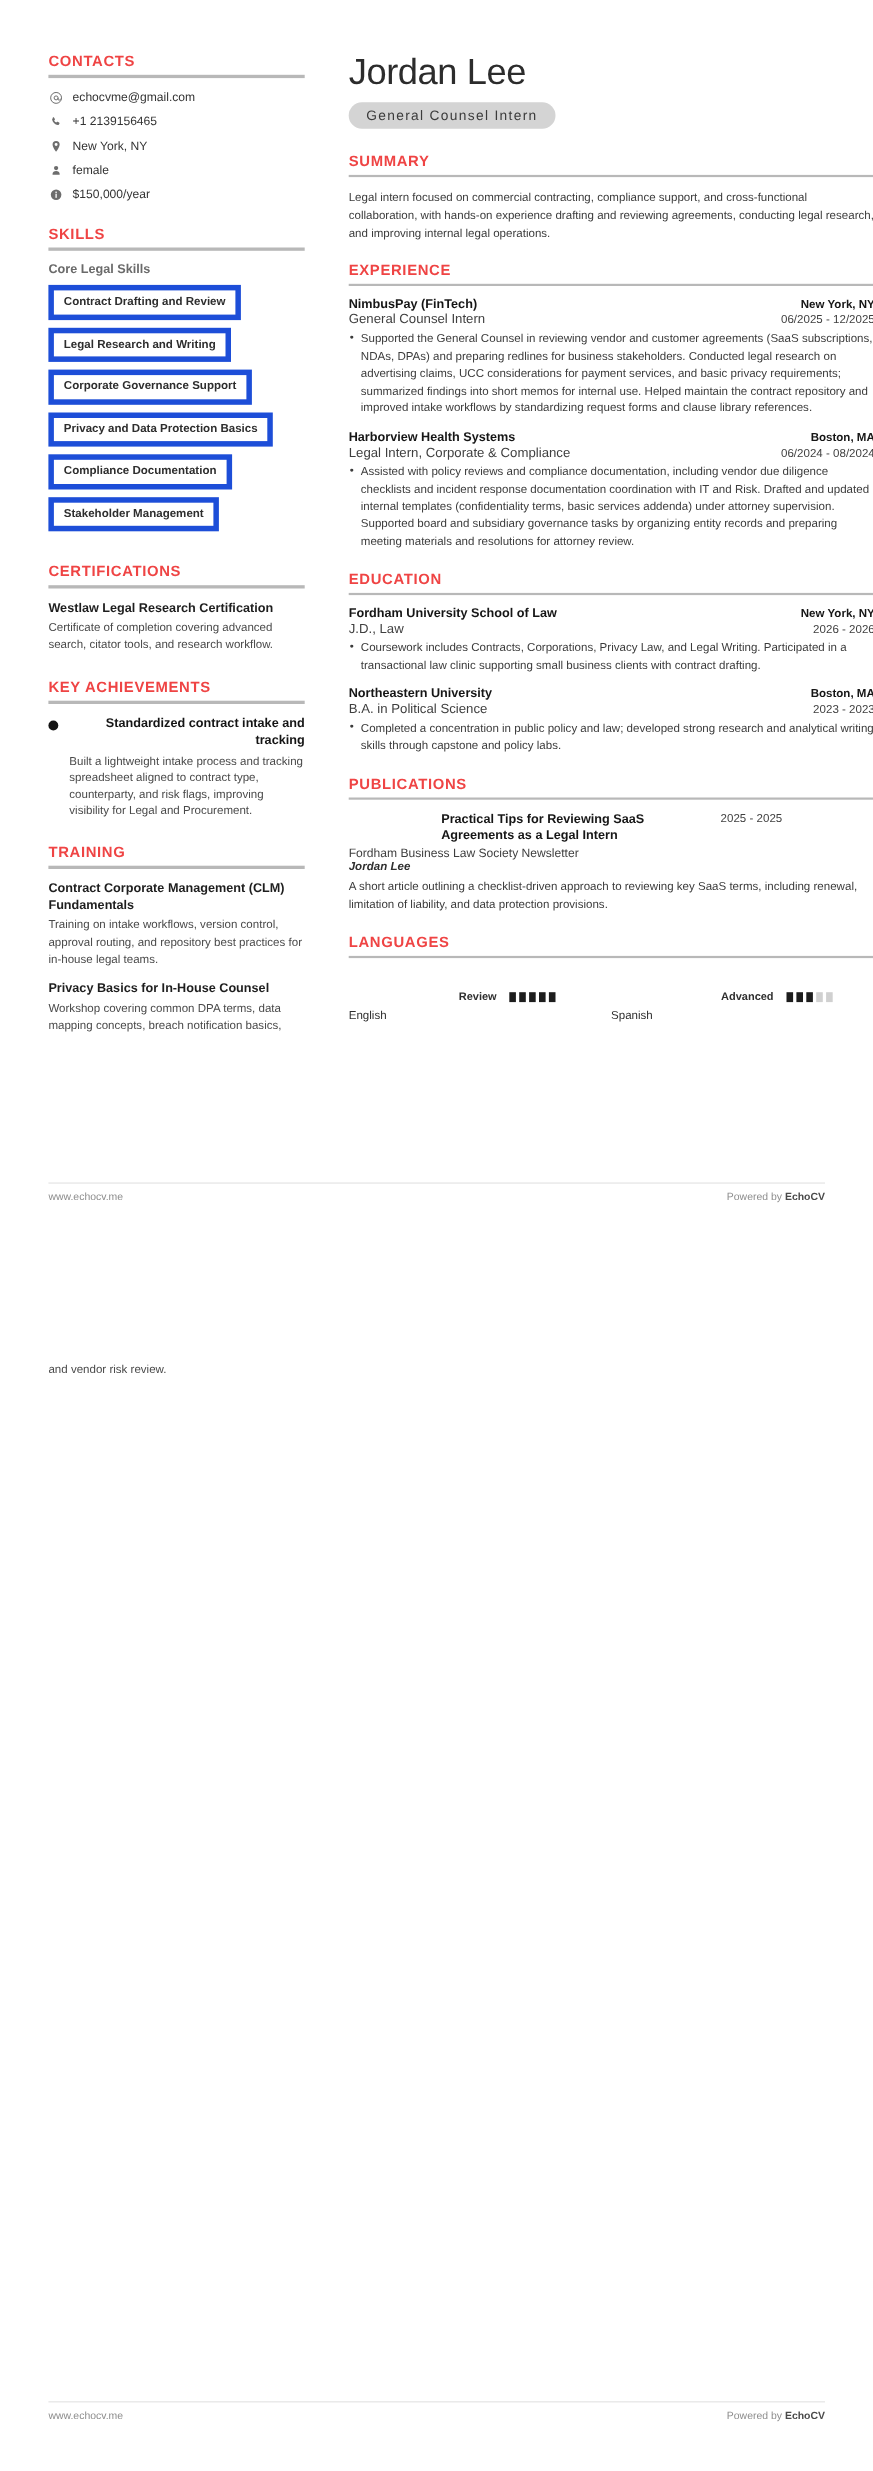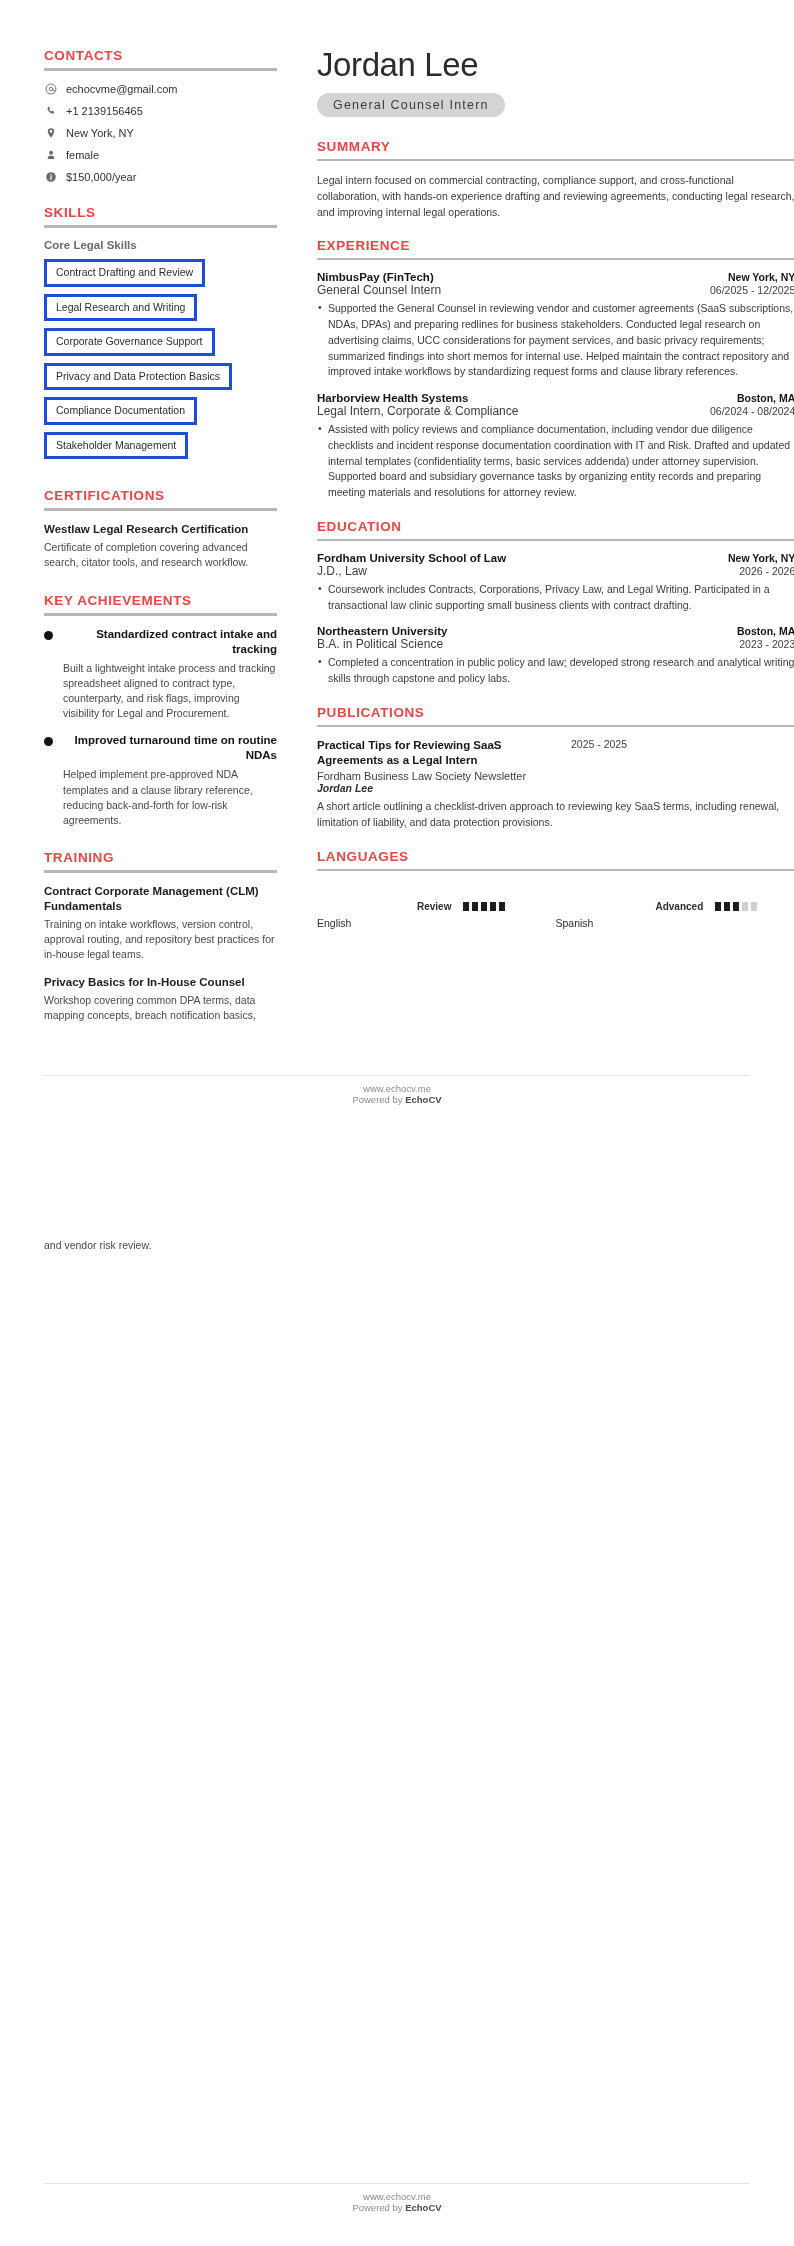--- a/index.html
+++ b/index.html
@@ -82,28 +82,29 @@
   .c-icon svg { display: block; }
 
   
   .skill-group-title {
     font-size: 11.5px;
     font-weight: bold;
     color: #6a6a6a;
     margin-bottom: 8px;
   }
   .chip {
-    border: 3px solid #1d4ed8;
+    border: 5px solid #1d4ed8;
     display: inline-block;
     padding: 5px 9px;
     font-size: 10.5px;
     color: #2e2e2e;
     margin-bottom: 7px;
     line-height: 1.1;
     white-space: nowrap;
+    font-weight: bold;
   }
   .chips { display: flex; flex-direction: column; align-items: flex-start; }
 
   
   .item-title {
     font-size: 11.5px;
     font-weight: bold;
     color: #1e1e1e;
     line-height: 1.3;
     margin-bottom: 3px;
@@ -214,21 +215,21 @@
     content: "•";
     position: absolute;
     left: 1px;
     top: -1px;
     color: #3c3c3c;
   }
 
   
   .pub-head {
     display: flex;
-    justify-content: flex-start;
+    justify-content: center;
     gap: 14px;
     align-items: flex-start;
   }
   .pub-title {
     font-size: 11.5px;
     font-weight: bold;
     color: #161616;
     line-height: 1.35;
     max-width: 240px;
   }
@@ -260,21 +261,20 @@
     position: absolute;
     left: 44px;
     right: 44px;
     display: flex;
     justify-content: space-between;
     align-items: center;
     font-size: 9.5px;
     color: #8d8d8d;
     border-top: 1px solid #e2e2e2;
     padding-top: 7px;
-    flex-direction: column;
   }
   .footer .brand strong { color: #4a4a4a; }
 
   .continued {
     position: absolute;
     left: 44px;
     font-size: 10.5px;
     color: #4a4a4a;
     line-height: 1.45;
     width: 230px;
@@ -372,27 +372,20 @@
         <div class="sec-rule"></div>
 
         <div class="ach">
           <span class="ach-bullet"></span>
           <div class="ach-body">
             <div class="ach-title">Standardized contract intake and tracking</div>
             <div class="ach-desc">Built a lightweight intake process and tracking spreadsheet aligned to contract type, counterparty, and risk flags, improving visibility for Legal and Procurement.</div>
           </div>
         </div>
 
-        <div class="ach">
-          <span class="ach-bullet"></span>
-          <div class="ach-body">
-            <div class="ach-title">Improved turnaround time on routine NDAs</div>
-            <div class="ach-desc">Helped implement pre-approved NDA templates and a clause library reference, reducing back-and-forth for low-risk agreements.</div>
-          </div>
-        </div>
       </div>
 
       <div class="left-block">
         <div class="sec-title">TRAINING</div>
         <div class="sec-rule"></div>
 
         <div>
           <div class="item-title">Contract Corporate Management (CLM) Fundamentals</div>
           <div class="item-desc">Training on intake workflows, version control, approval routing, and repository best practices for in-house legal teams.</div>
         </div>

